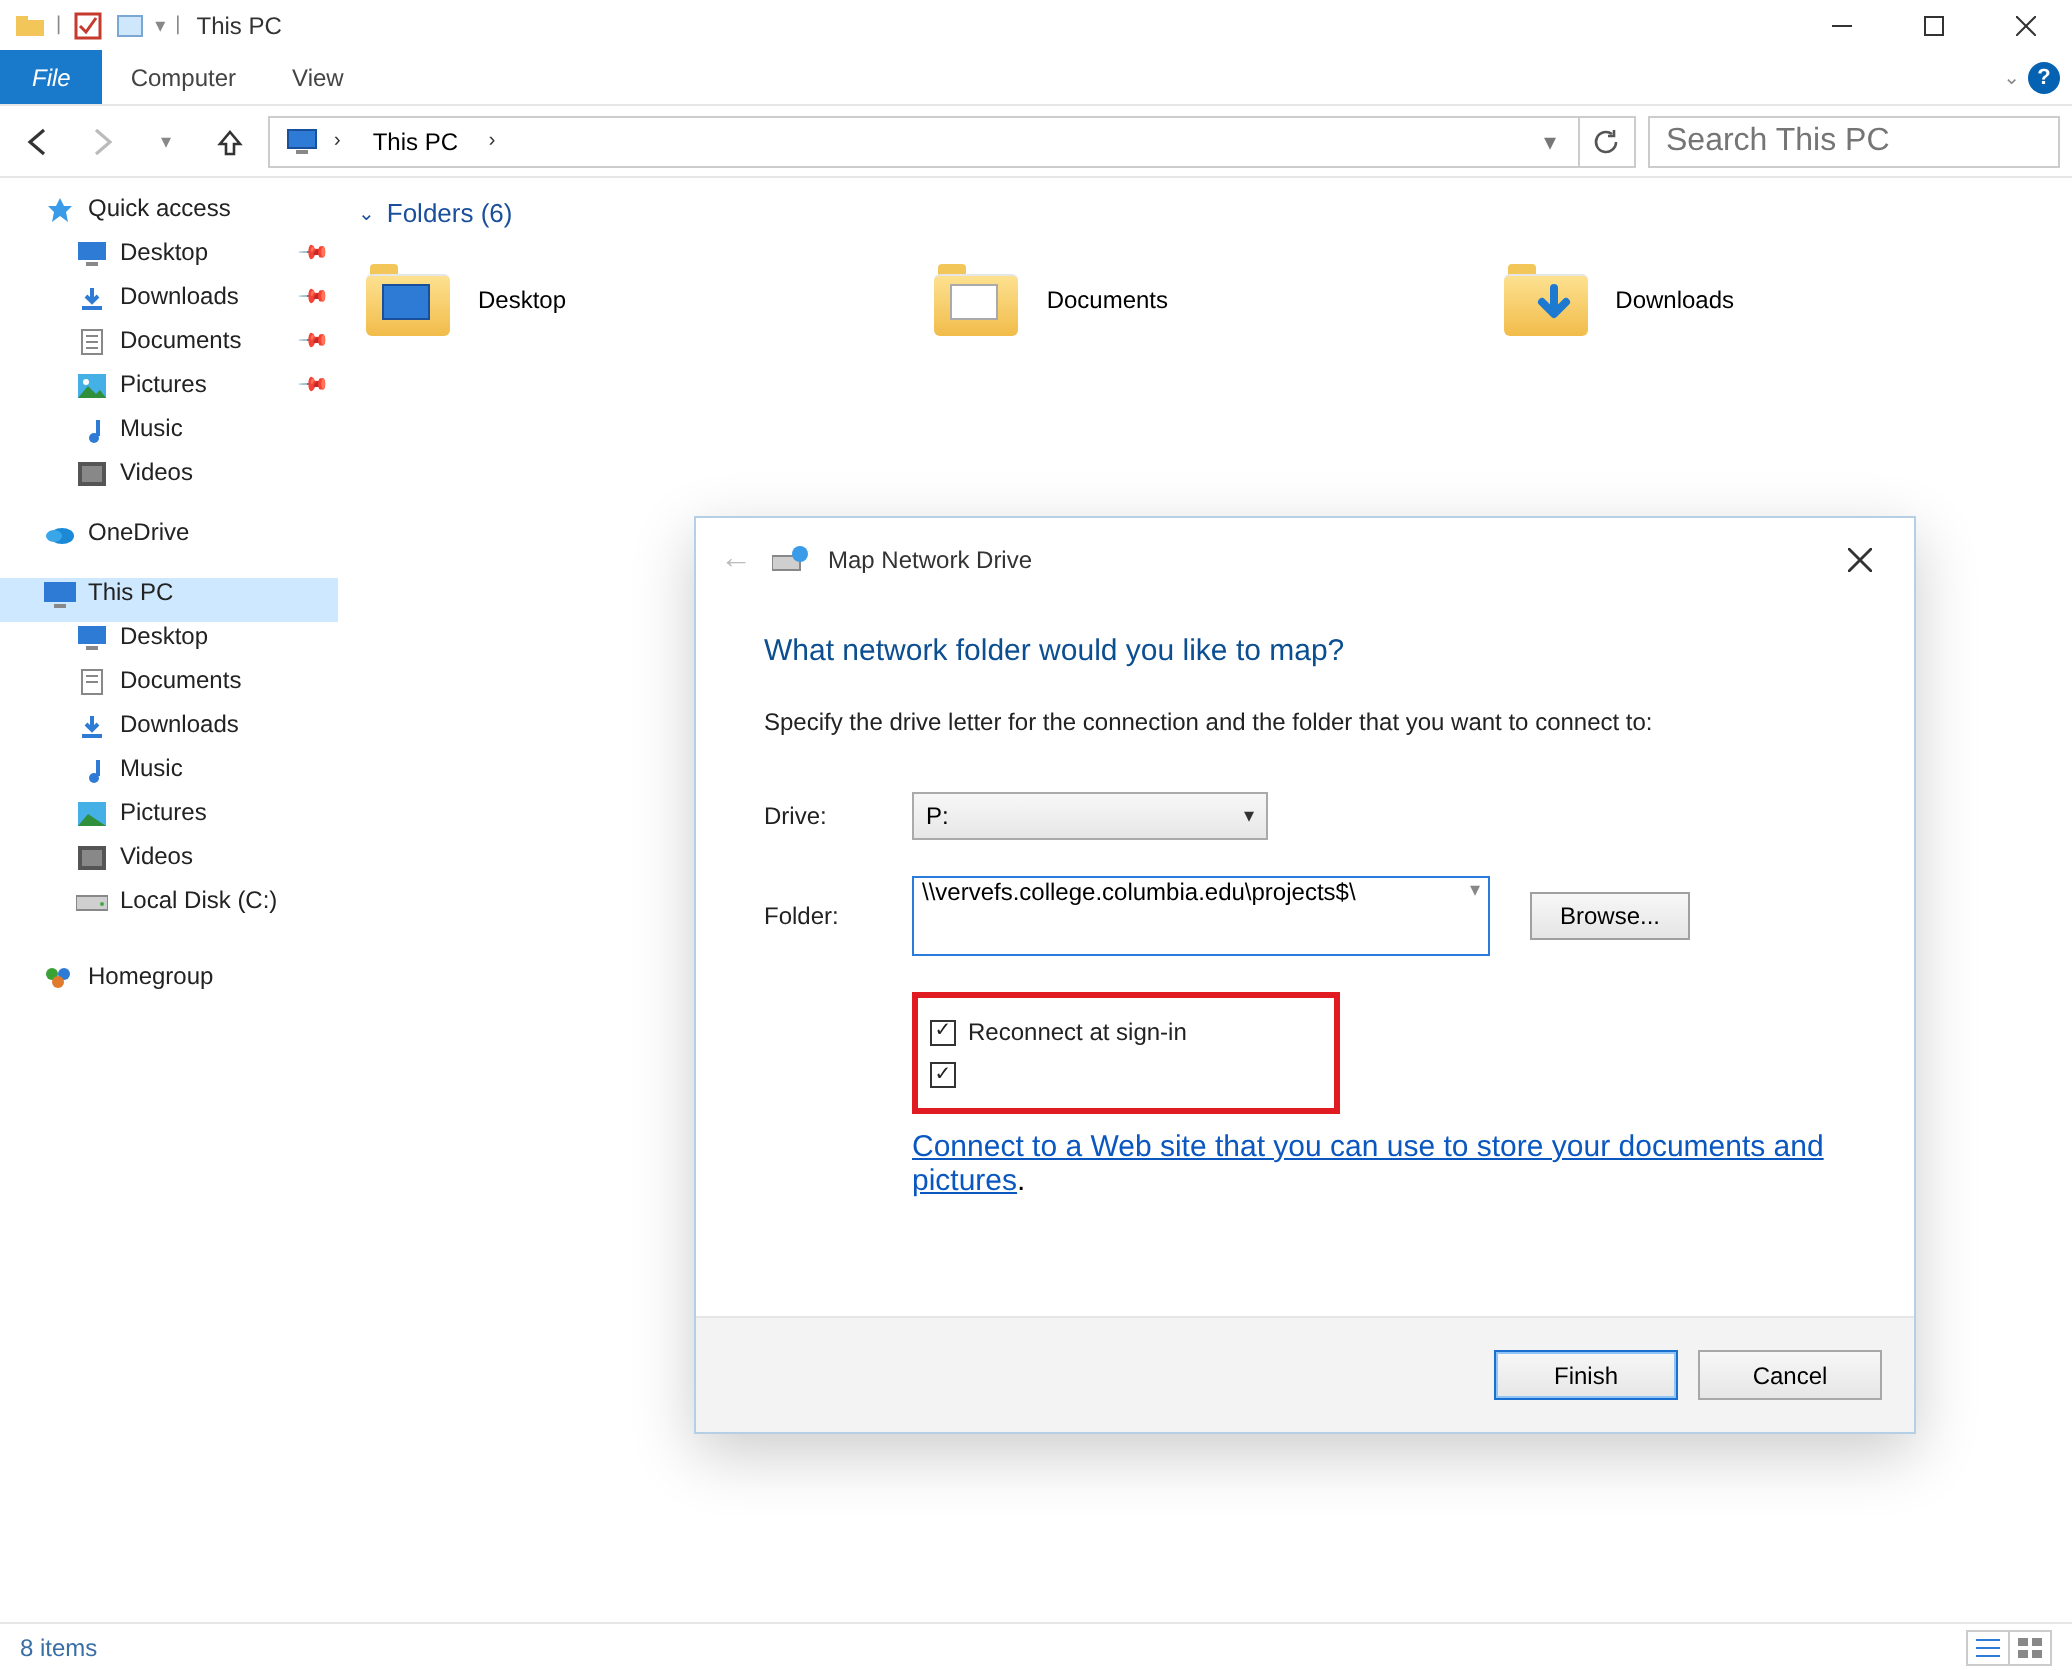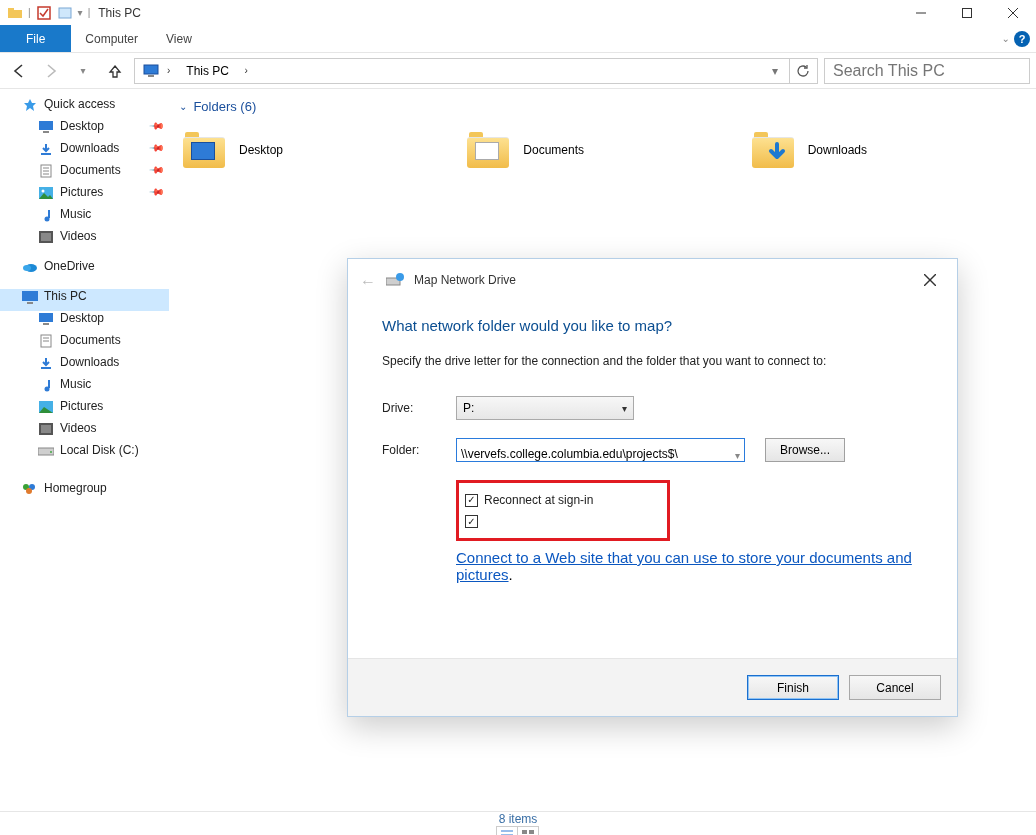--- a/index.html
+++ b/index.html
@@ -9,21 +9,21 @@
   .titlebar { height:25px; display:flex; align-items:center; background:#fff; }
   .titlebar .qat { display:flex; align-items:center; gap:5px; padding-left:7px; }
   .qat-icon { width:16px; height:16px; display:flex; align-items:center; justify-content:center; }
   .titlebar .title { margin-left:8px; font-size:12px; color:#333; }
   .titlebar-spacer { flex:1; }
   .sysbtn { width:46px; height:24px; display:flex; align-items:center; justify-content:center; color:#555; }
   .sysbtn-close { color:#555; }
   
   .ribbon { height:27px; display:flex; align-items:stretch; background:#fff;  }
   .rtab { padding:0 14px; display:flex; align-items:center; font-size:12px; color:#444; }
-  .rtab.file { background:#1979ca; color:#fff; padding:0 26px; }
+  .rtab.file { background:#1979ca; color:#fff; padding:0 16px;font-style:italic; }
   .ribbon-spacer { flex:1; }
   .ribbon-right { display:flex; align-items:center; padding-right:6px; gap:4px; }
   .help-circle { width:16px; height:16px; border-radius:50%; background:#0562b2; color:#fff; font-size:11px; font-weight:bold; display:flex; align-items:center; justify-content:center; }
   
   .navbar { height:36px; border-top:1px solid #e6e6e6; display:flex; align-items:center; padding:3px 6px; gap:6px; }
   .navbtn { width:26px; height:26px; display:flex; align-items:center; justify-content:center; color:#7a7a7a; }
   .navbtn.enabled { color:#333; }
   .addrbar { flex:1; height:26px; border:1px solid #ccc; display:flex; align-items:center; padding:0 2px; gap:4px; background:#fff;}
   .addrbar .crumb { display:flex; align-items:center; height:100%; padding:0 6px; gap:6px; }
   .addrbar .addr-refresh { margin-left:auto; width:26px; display:flex; align-items:center; justify-content:center; border-left:1px solid #ccc; height:100%; color:#555; }
@@ -49,34 +49,34 @@
   
   .dialog { position:absolute; left:178px; top:169px; width:611px; height:459px; background:#fff; border:1px solid #b5cfe7; box-shadow:0 10px 30px rgba(0,0,0,.2); display:flex; flex-direction:column; }
   .dlg-title { height:42px; display:flex; align-items:center; padding:0 12px; gap:10px; color:#333;}
   .dlg-title .close { margin-left:auto; width:30px; height:30px; display:flex; align-items:center; justify-content:center; font-size:14px; color:#333; }
   .dlg-body { flex:1; padding:16px 34px 0 34px; }
   .dlg-h { color:#0b4e91; font-size:15px; margin-bottom:20px;}
   .dlg-p { color:#222; font-size:12px; margin-bottom:28px;}
   .form-row { display:flex; align-items:center; margin-bottom:18px; }
   .form-row .lbl { width:74px; color:#222; font-size:12px; }
   .drive-select { width:178px; height:24px; border:1px solid #aaa; background:linear-gradient(#f7f7f7,#e7e7e7); display:flex; align-items:center; padding:0 6px; font-size:12px; justify-content:space-between;}
-  .folder-input { width:289px; height:24px; border:1px solid #2a7bdc; background:#fff; display:flex; align-items:flex-end; padding:0 4px; justify-content:space-between; font-size:12px; }
+  .folder-input { width:289px; height:40px; border:1px solid #2a7bdc; background:#fff; display:flex; align-items:flex-start; padding:0 4px; justify-content:space-between; font-size:12px; }
   .folder-input .txt { flex:1; white-space:nowrap; overflow:hidden; }
   .browse-btn { width:80px; height:24px; margin-left:20px; background:linear-gradient(#f7f7f7,#e5e5e5); border:1px solid #a0a0a0; font-size:12px; display:flex; align-items:center; justify-content:center; }
   .hint { font-size:12px; color:#222; margin-left:74px; margin-top:-8px; margin-bottom:6px; }
   .chk-block { margin-left:74px; border:3px solid #e11b22; padding:6px 6px; width:214px; }
   .chk-row { display:flex; align-items:center; gap:6px; font-size:12px; color:#222; padding:4px 0; }
   .chk { width:13px; height:13px; border:1px solid #333; display:flex; align-items:center; justify-content:center; font-size:10px; line-height:1; }
   .linkrow { margin-left:74px; margin-top:8px; font-size:15px; }
   .linkrow a { color:#0b57c0; text-decoration:underline; }
   .dlg-footer { height:58px; border-top:1px solid #e5e5e5; background:#f3f3f3; display:flex; align-items:center; justify-content:flex-end; padding-right:16px; gap:10px; }
   .btn { width:92px; height:25px; display:flex; align-items:center; justify-content:center; font-size:12px; border:1px solid #a8a8a8; background:linear-gradient(#f7f7f7,#e6e6e6); }
   .btn.primary { border:1px solid #1b6fce; box-shadow:inset 0 0 0 1px #8ec4f6; }
   
-  .status { height:24px; border-top:1px solid #e6e6e6; display:flex; align-items:center; padding:0 10px; color:#3a6fa6; font-size:12px;flex-direction:column; }
+  .status { height:24px; border-top:1px solid #e6e6e6; display:flex; align-items:center; padding:0 10px; color:#3a6fa6; font-size:12px; }
   .status .spacer { flex:1; }
   .view-toggle { display:flex; gap:0; }
   .vt { width:22px; height:18px; border:1px solid #ccc; margin-left:-1px; display:flex; align-items:center; justify-content:center; color:#555; }
   
   svg { display:block; }
   .chevron { color:#333; font-size:10px; }
   .grey { color:#888; }
 </style>
 </head>
 <body>

